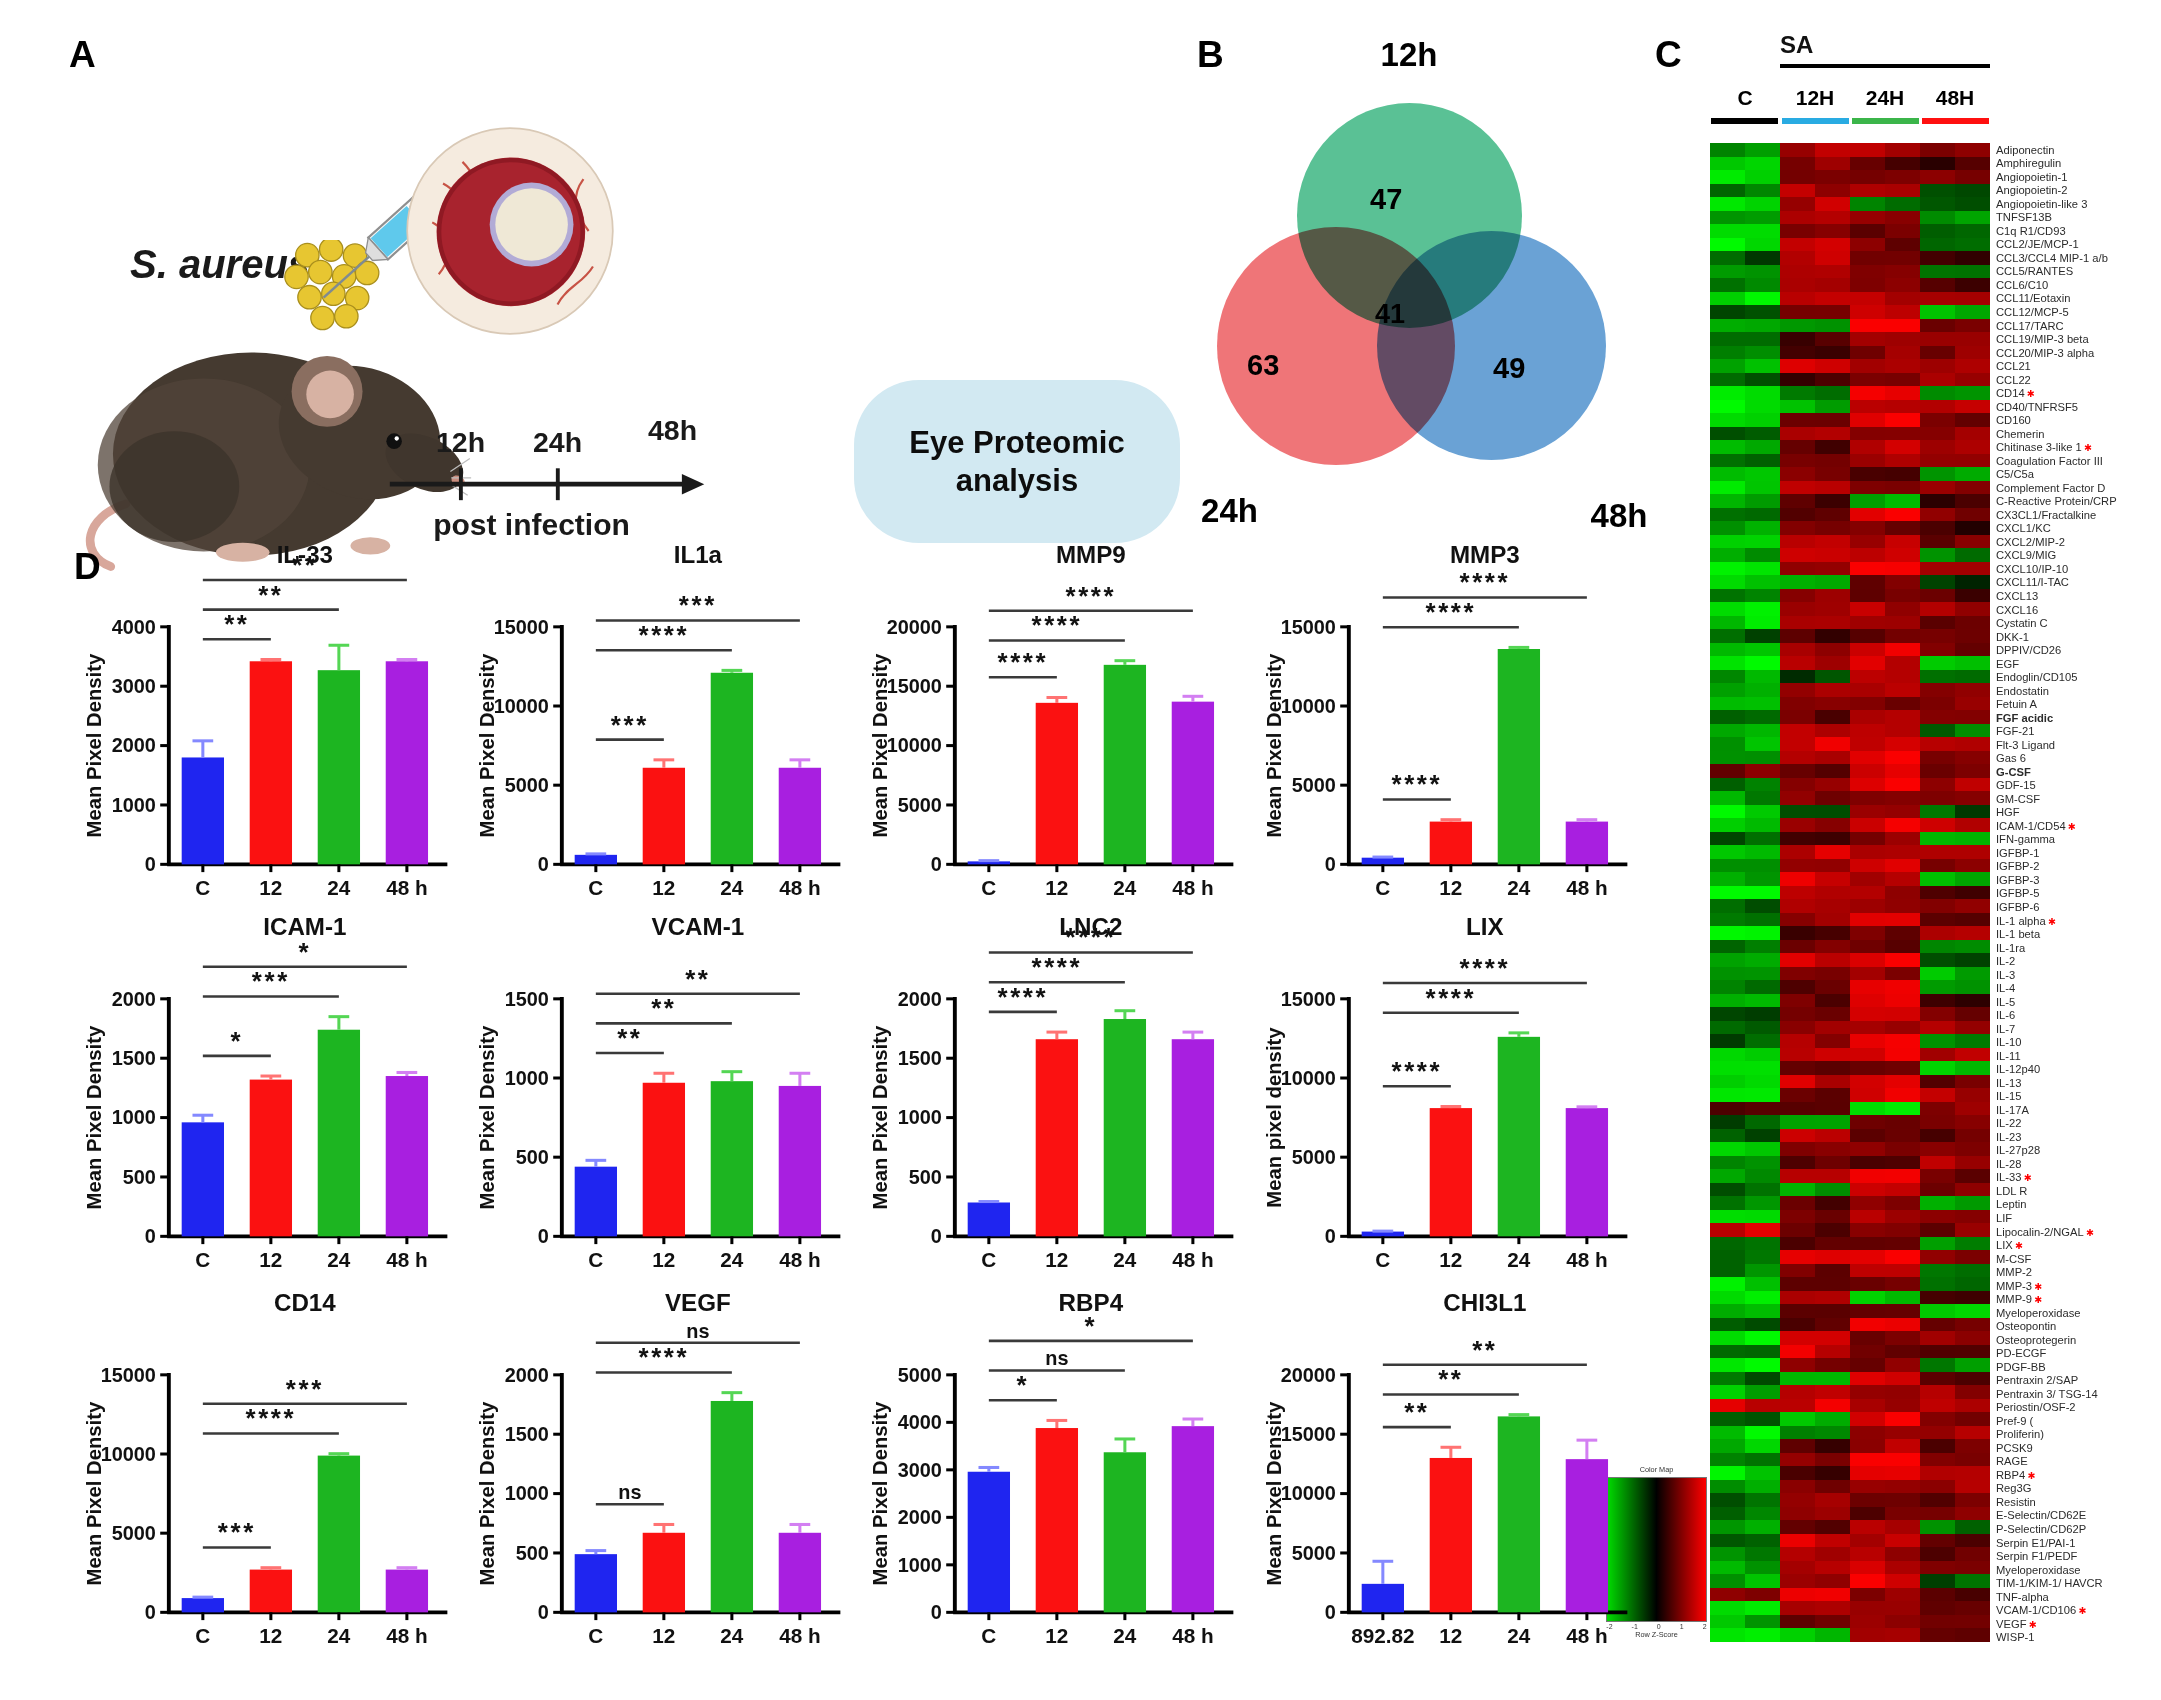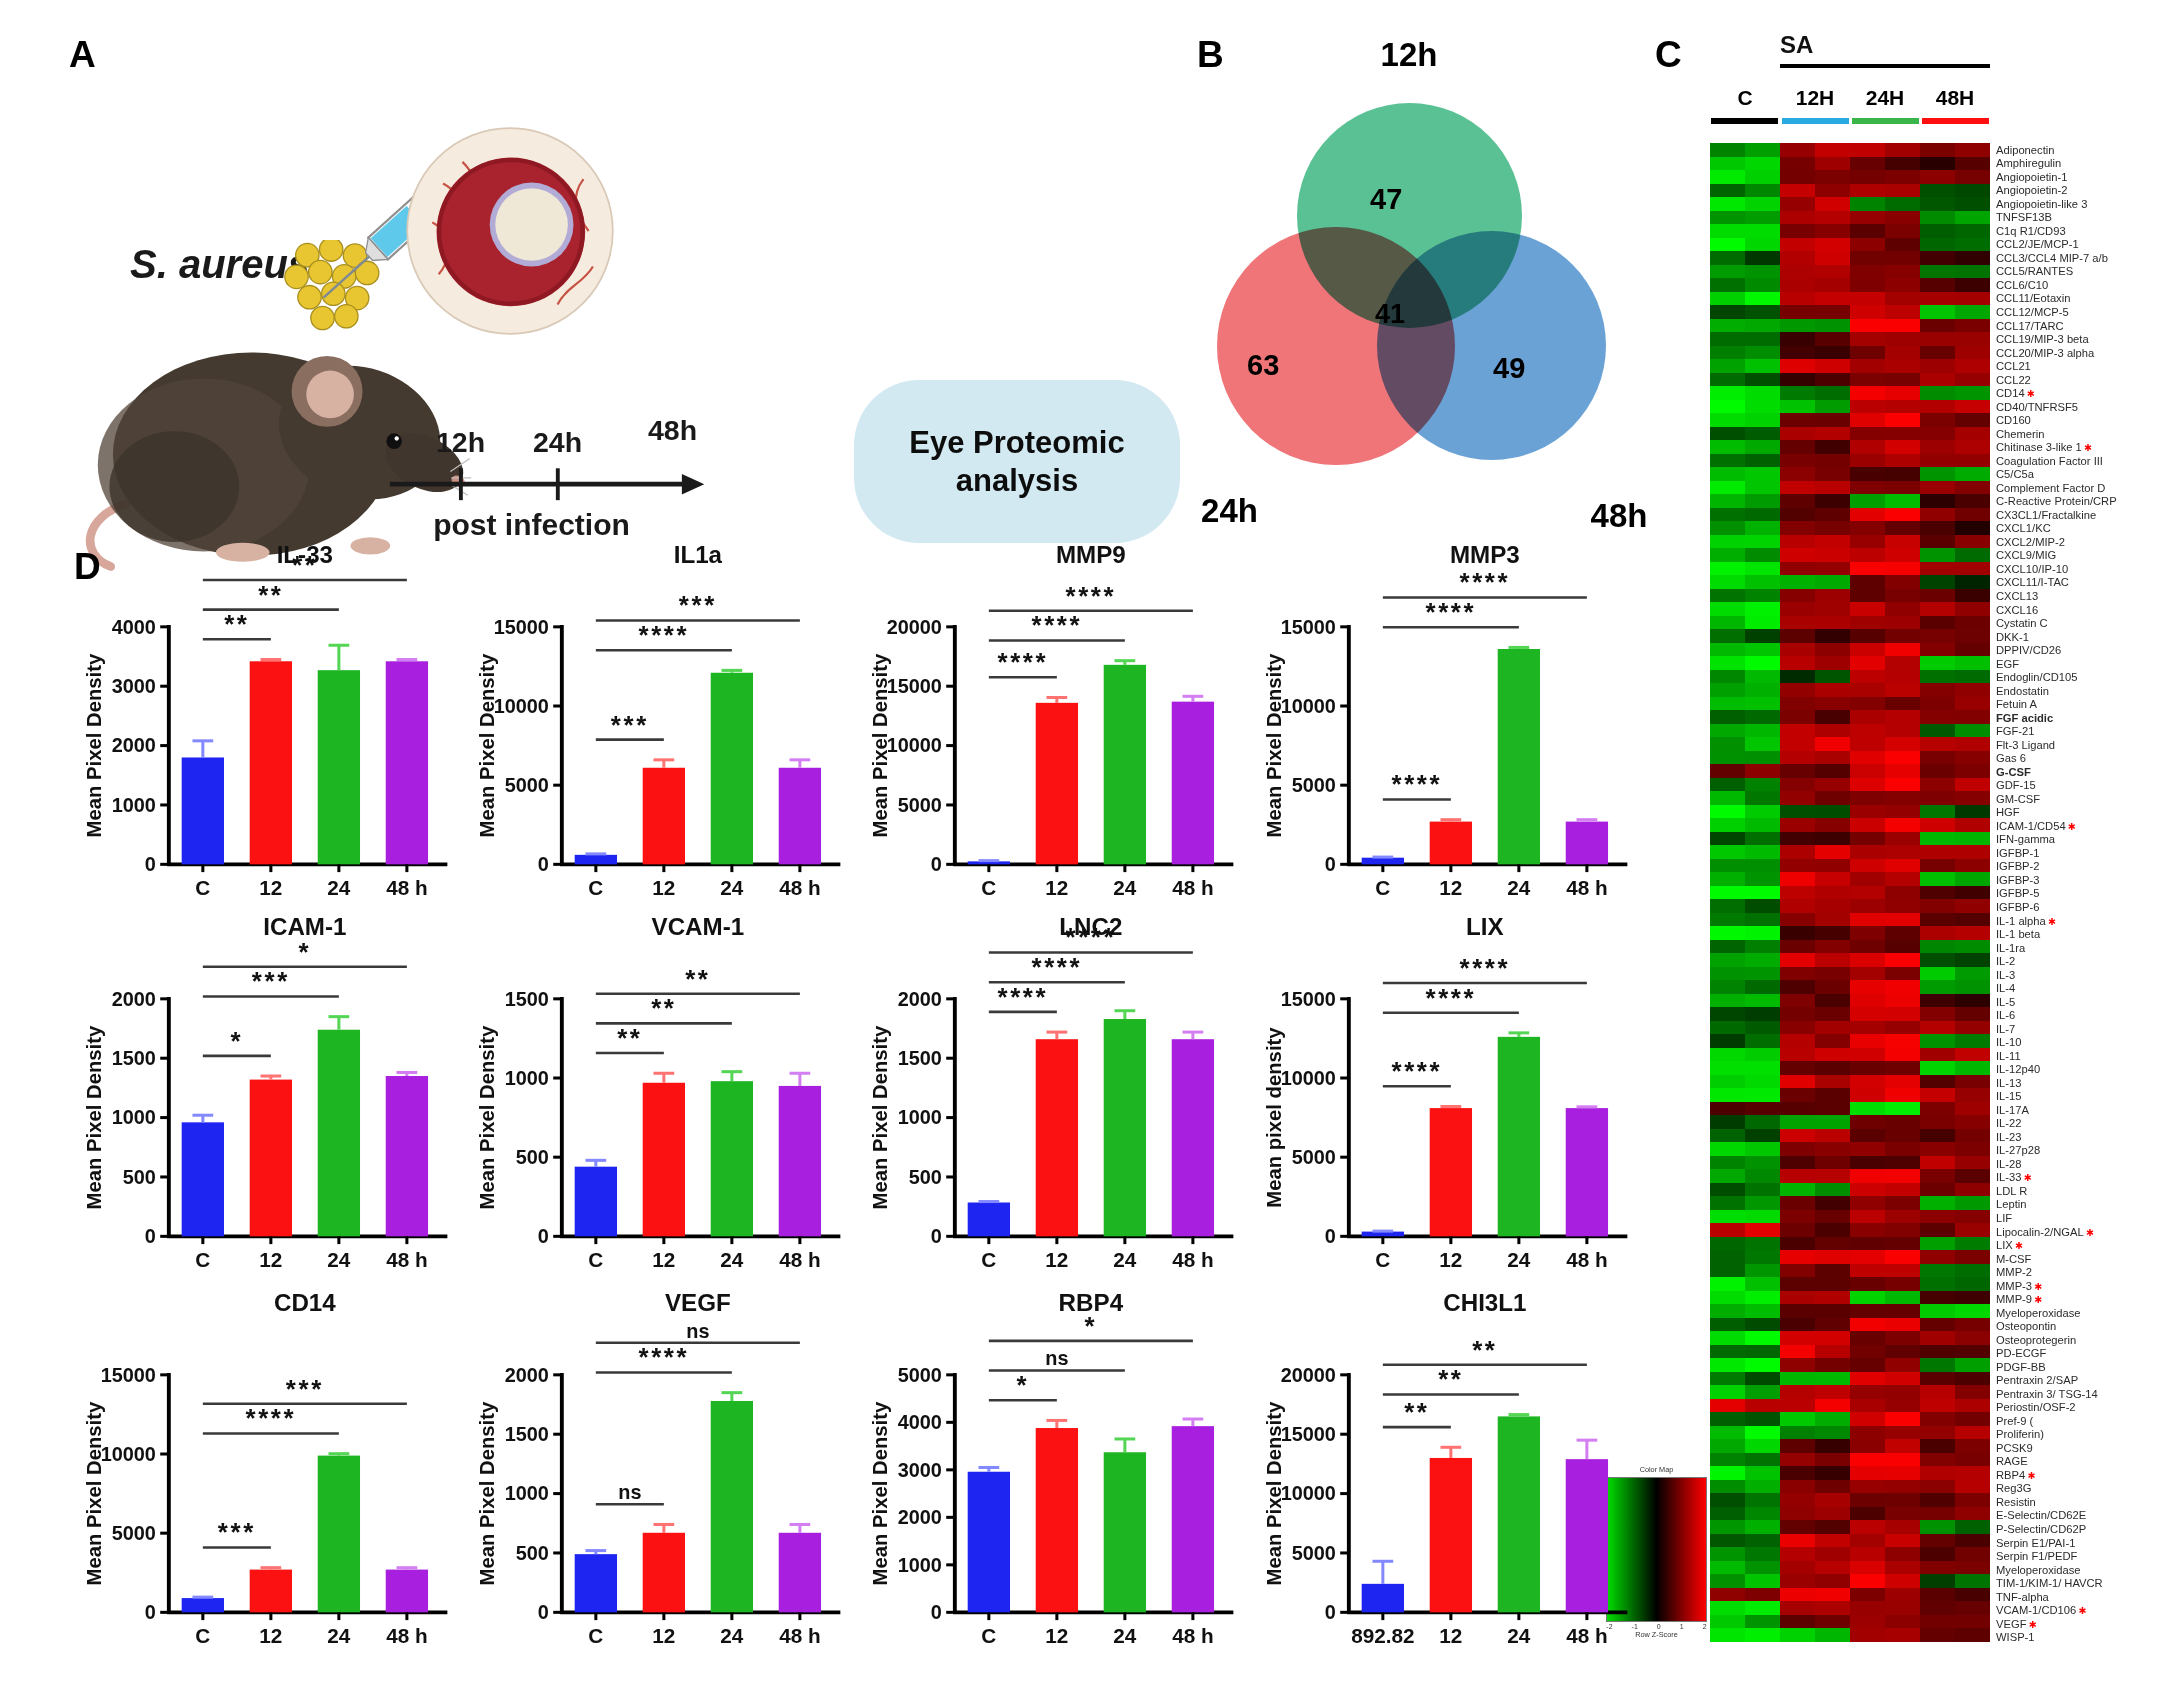--- a/index.html
+++ b/index.html
@@ -1047,21 +1047,21 @@
     </div>
   <div id="hm-labels">
       <div class="hm-lab" style="top: 6.7px;">Adiponectin</div>
       <div class="hm-lab" style="top: 20px;">Amphiregulin</div>
       <div class="hm-lab" style="top: 34px;">Angiopoietin-1</div>
       <div class="hm-lab" style="top: 47px;">Angiopoietin-2</div>
       <div class="hm-lab" style="top: 61px;">Angiopoietin-like 3</div>
       <div class="hm-lab" style="top: 74px;">TNFSF13B</div>
       <div class="hm-lab" style="top: 88px;">C1q R1/CD93</div>
       <div class="hm-lab" style="top: 101px;">CCL2/JE/MCP-1</div>
-      <div class="hm-lab" style="top: 115px;">CCL3/CCL4 MIP-7 a/b</div>
+      <div class="hm-lab" style="top: 115px;">CCL3/CCL4 MIP-1 a/b</div>
       <div class="hm-lab" style="top: 128px;">CCL5/RANTES</div>
       <div class="hm-lab" style="top: 142px;">CCL6/C10</div>
       <div class="hm-lab" style="top: 155px;">CCL11/Eotaxin</div>
       <div class="hm-lab" style="top: 169px;">CCL12/MCP-5</div>
       <div class="hm-lab" style="top: 183px;">CCL17/TARC</div>
       <div class="hm-lab" style="top: 196px;">CCL19/MIP-3 beta</div>
       <div class="hm-lab" style="top: 210px;">CCL20/MIP-3 alpha</div>
       <div class="hm-lab" style="top: 223px;">CCL21</div>
       <div class="hm-lab" style="top: 237px;">CCL22</div>
       <div class="hm-lab" style="top: 250px;">CD14<span class="hm-star" style="color: rgb(255, 0, 0);">✱</span></div>

